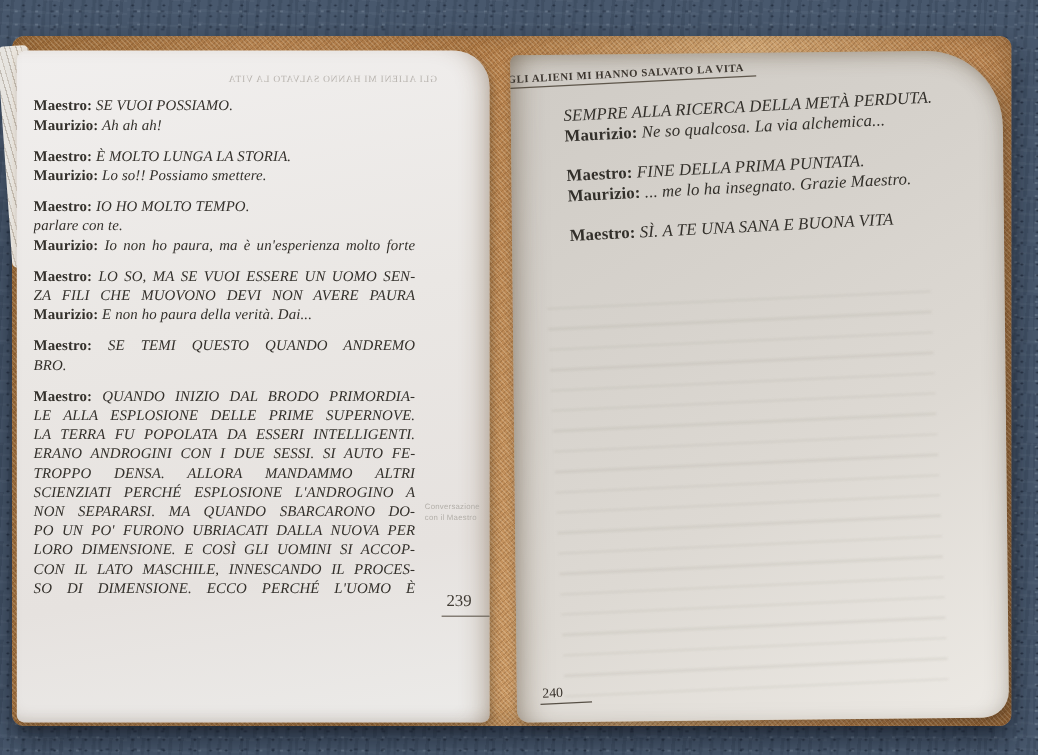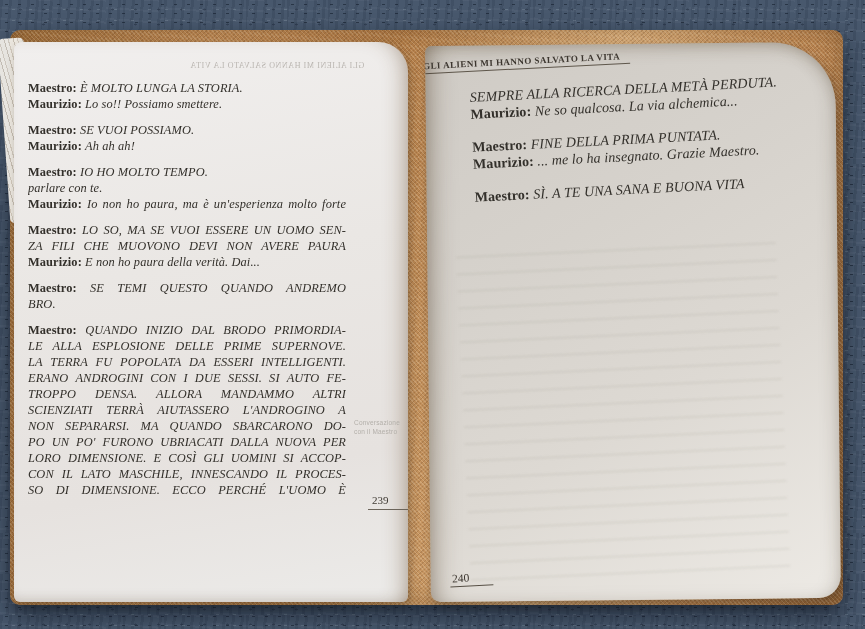--- a/index.html
+++ b/index.html
@@ -82,21 +82,21 @@
     font-size:8px;letter-spacing:.6px;text-align:center;
     color:rgba(95,88,76,.38);transform:scaleX(-1);filter:blur(.5px);
   }
   .margin-note{
     position:absolute;left:340px;top:376px;width:54px;
     font-family:"Liberation Sans", sans-serif;font-size:6.5px;line-height:9px;
     color:#b3afa9;letter-spacing:.2px;
   }
   .pnum-left{
     position:absolute;left:354px;top:452px;
-    font-size:11px;color:#3f3a33;
+    font-size:14px;color:#3f3a33;
     border-bottom:1px solid #6b645a;padding:0 34px 3px 4px;
   }
 
   
   .rp-header{
     position:absolute;left:8px;top:14px;
     font-size:9px;font-weight:bold;letter-spacing:.45px;color:#3c362f;
     border-bottom:1px solid rgba(62,52,40,.78);padding:0 10px 2px 1px;
     white-space:nowrap;
   }
@@ -109,26 +109,26 @@
 </head>
 <body>
 
 <div class="gold-cloth"></div>
 <div class="edge-fan"></div>
 
 <div class="page page-left">
   <div class="ghost-header">GLI ALIENI MI HANNO SALVATO LA VITA</div>
   <div class="lp-text" id="lp-text">
       <div class="group">
+        <div class="line"><span class="spk">Maestro:</span> <span class="speech">SE VUOI POSSIAMO.</span></div>
+        <div class="line"><span class="spk">Maurizio:</span> <span class="speech">Ah ah ah!</span></div>
+      </div>
+      <div class="group">
         <div class="line"><span class="spk">Maestro:</span> <span class="speech">È MOLTO LUNGA LA STORIA.</span></div>
         <div class="line"><span class="spk">Maurizio:</span> <span class="speech">Lo so!! Possiamo smettere.</span></div>
-      </div>
-      <div class="group">
-        <div class="line"><span class="spk">Maestro:</span> <span class="speech">SE VUOI POSSIAMO.</span></div>
-        <div class="line"><span class="spk">Maurizio:</span> <span class="speech">Ah ah ah!</span></div>
       </div>
       <div class="group">
         <div class="line"><span class="spk">Maestro:</span> <span class="speech">IO HO MOLTO TEMPO.</span></div>
         <div class="line"><span class="speech">parlare con te.</span></div>
         <div class="line j"><span class="spk">Maurizio:</span> <span class="speech">Io non ho paura, ma è un'esperienza molto forte</span></div>
       </div>
       <div class="group">
         <div class="line j"><span class="spk">Maestro:</span> <span class="speech">LO SO, MA SE VUOI ESSERE UN UOMO SEN-</span></div>
         <div class="line j"><span class="speech">ZA FILI CHE MUOVONO DEVI NON AVERE PAURA</span></div>
         <div class="line"><span class="spk">Maurizio:</span> <span class="speech">E non ho paura della verità. Dai...</span></div>
@@ -136,21 +136,21 @@
       <div class="group">
         <div class="line j"><span class="spk">Maestro:</span> <span class="speech">SE TEMI QUESTO QUANDO ANDREMO</span></div>
         <div class="line"><span class="speech">BRO.</span></div>
       </div>
       <div class="group">
         <div class="line j"><span class="spk">Maestro:</span> <span class="speech">QUANDO INIZIO DAL BRODO PRIMORDIA-</span></div>
         <div class="line j"><span class="speech">LE ALLA ESPLOSIONE DELLE PRIME SUPERNOVE.</span></div>
         <div class="line j"><span class="speech">LA TERRA FU POPOLATA DA ESSERI INTELLIGENTI.</span></div>
         <div class="line j"><span class="speech">ERANO ANDROGINI CON I DUE SESSI. SI AUTO FE-</span></div>
         <div class="line j"><span class="speech">TROPPO DENSA. ALLORA MANDAMMO ALTRI</span></div>
-        <div class="line j"><span class="speech">SCIENZIATI TERRÀ AIUTASSERO L'ANDROGINO A</span></div>
+        <div class="line j"><span class="speech">SCIENZIATI PERCHÉ ESPLOSIONE L'ANDROGINO A</span></div>
         <div class="line j"><span class="speech">NON SEPARARSI. MA QUANDO SBARCARONO DO-</span></div>
         <div class="line j"><span class="speech">PO UN PO' FURONO UBRIACATI DALLA NUOVA PER</span></div>
         <div class="line j"><span class="speech">LORO DIMENSIONE. E COSÌ GLI UOMINI SI ACCOP-</span></div>
         <div class="line j"><span class="speech">CON IL LATO MASCHILE, INNESCANDO IL PROCES-</span></div>
         <div class="line j"><span class="speech">SO DI DIMENSIONE. ECCO PERCHÉ L'UOMO È</span></div>
       </div>
     </div>
   <div class="margin-note">
     <div>Conversazione</div>
     <div>con il Maestro</div>

